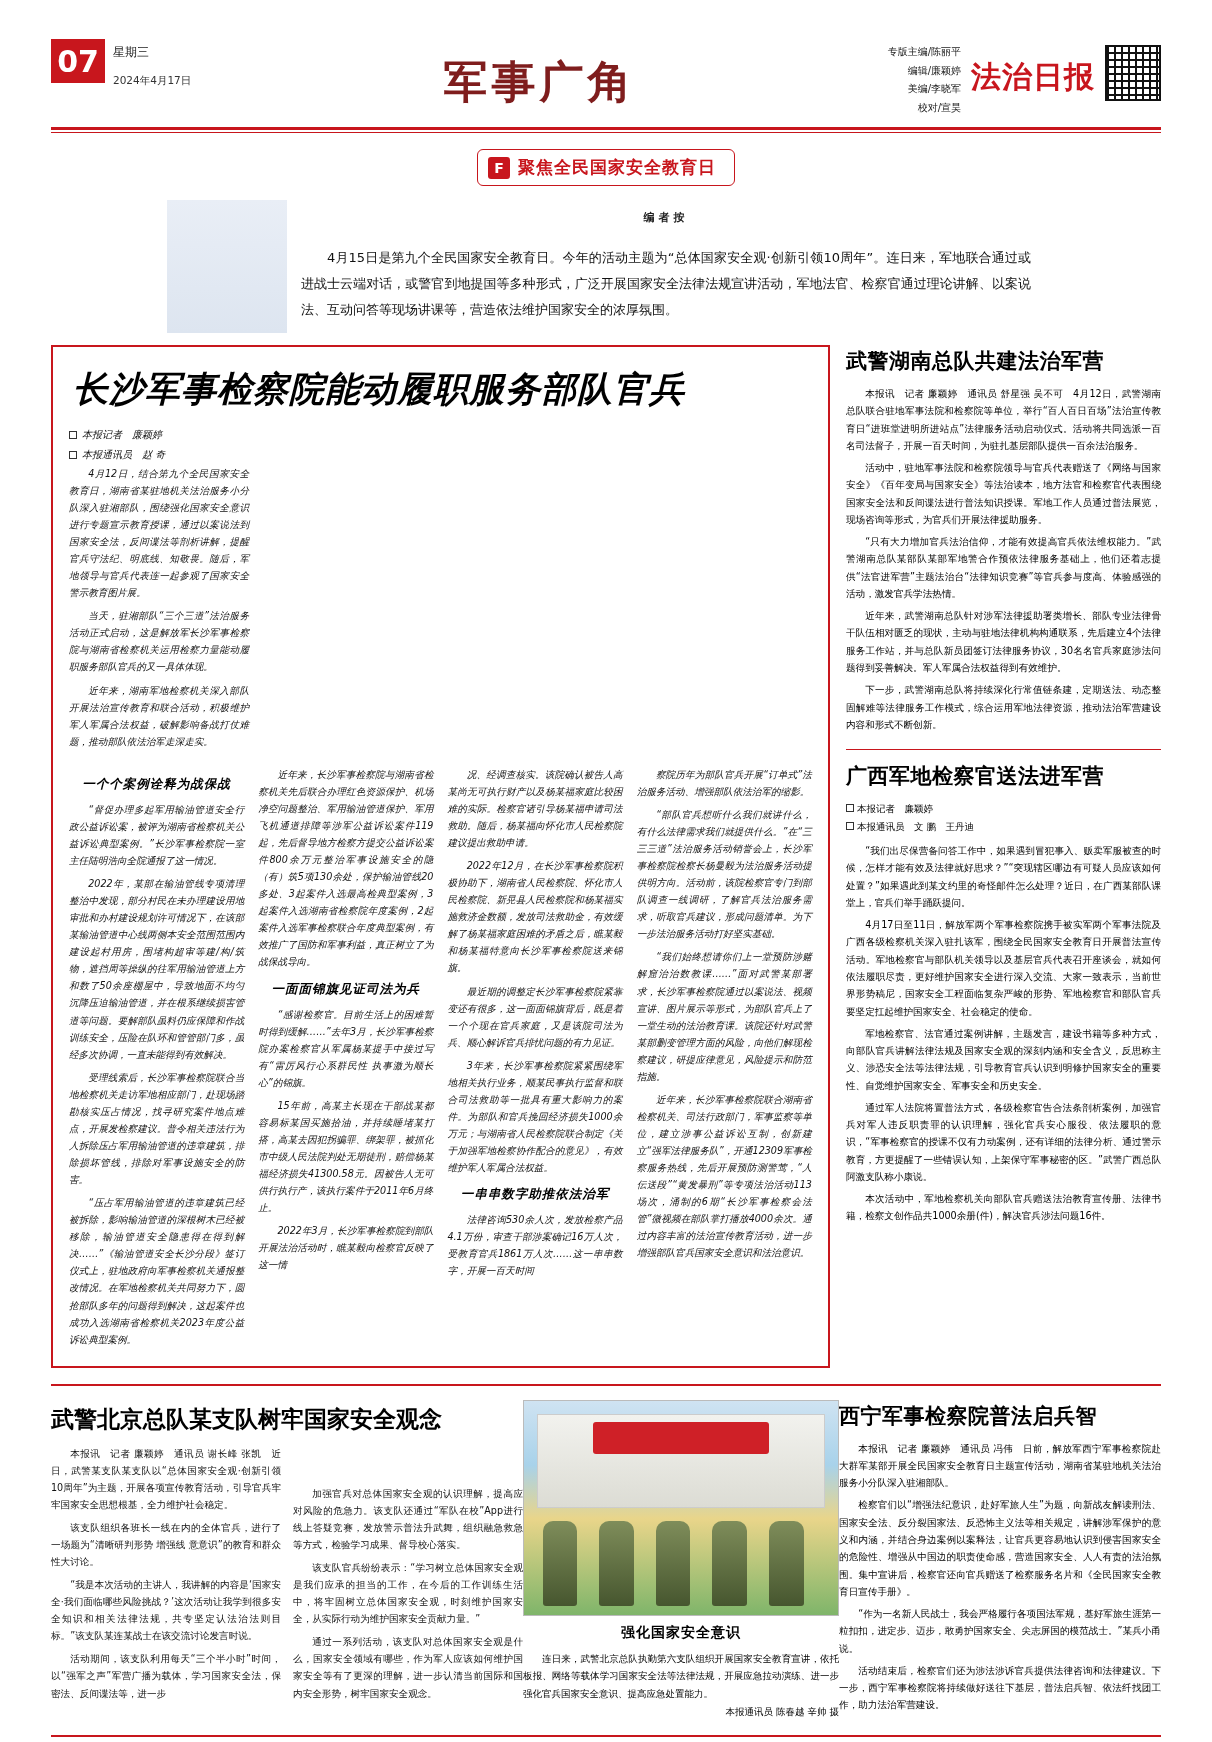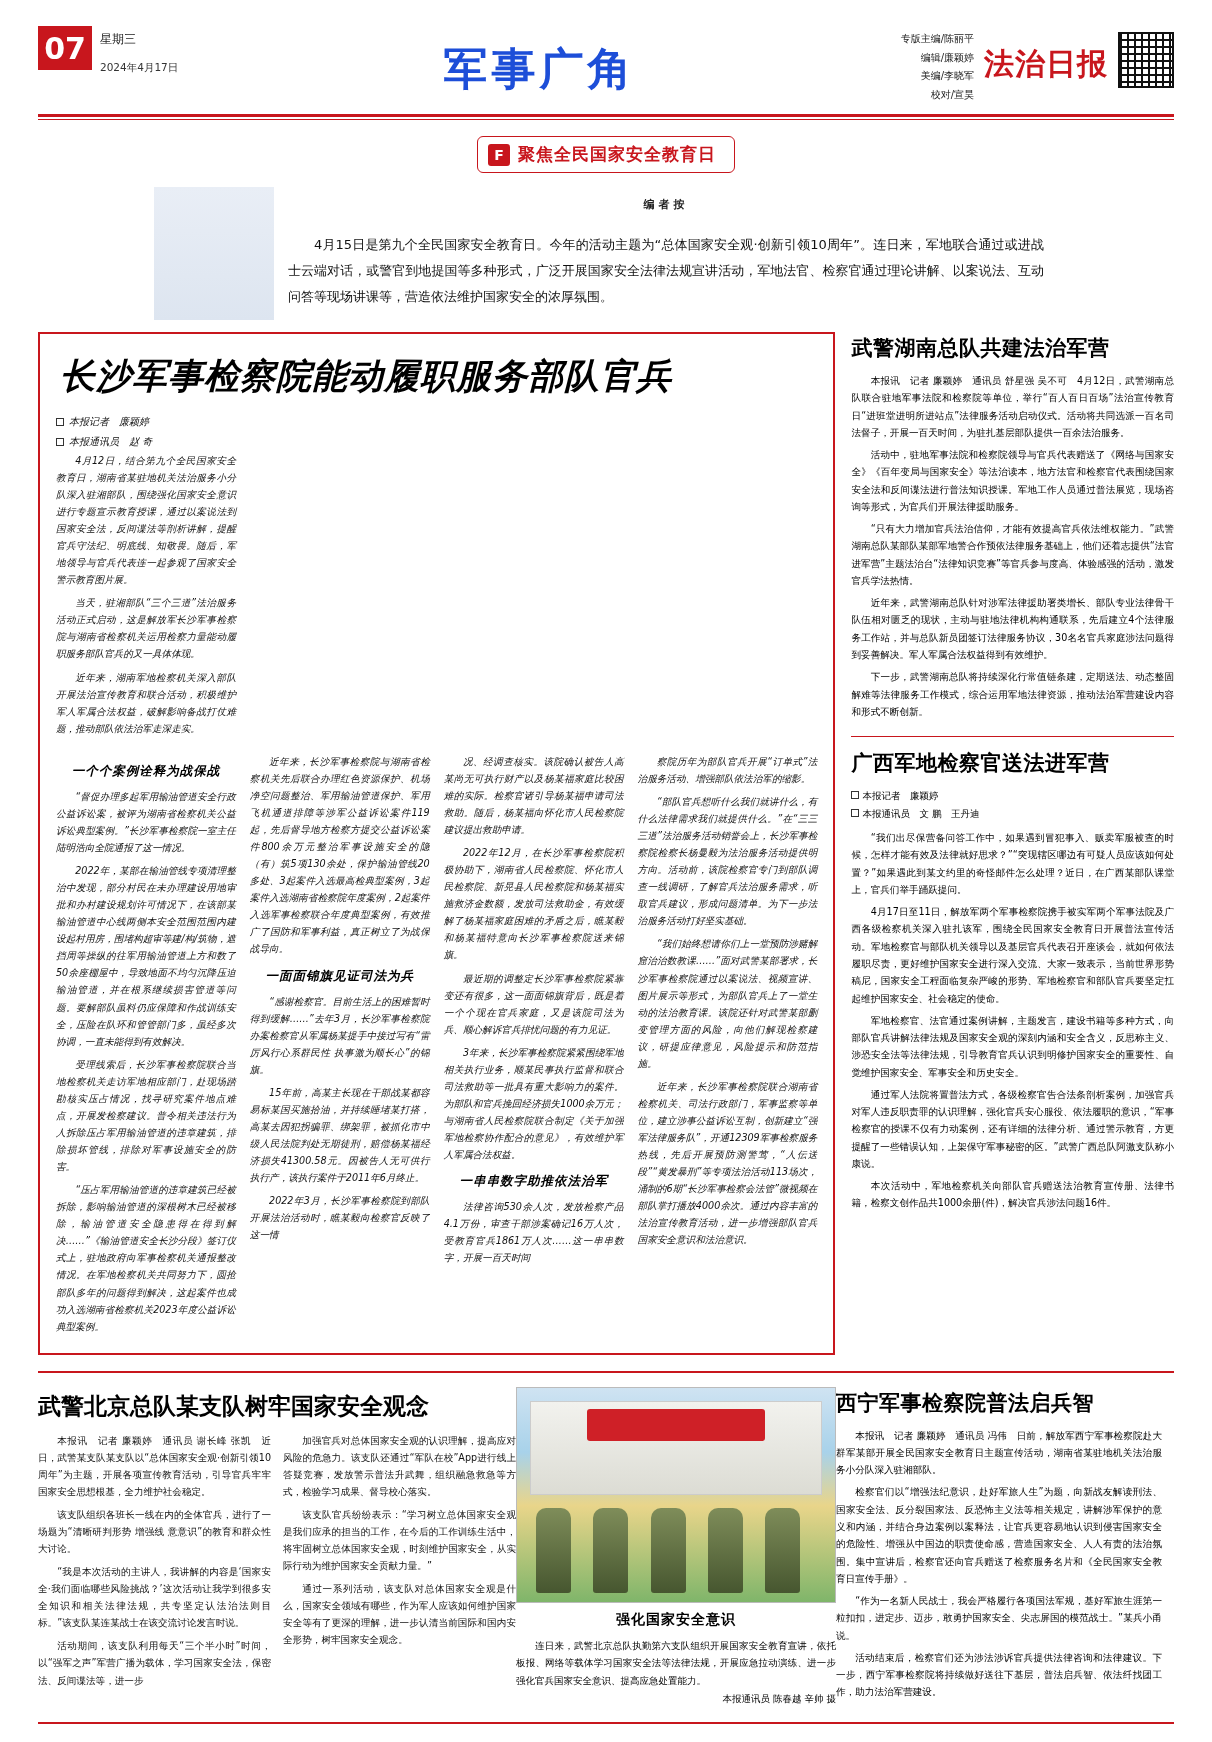--- a/index.html
+++ b/index.html
@@ -4,37 +4,37 @@
 <style>
   * { box-sizing: border-box; }
   html, body { margin:0; padding:0; }
   body {
     width: 1212px; height: 1742px;
     background: #ffffff;
     font-family: "DejaVu Sans", "Liberation Sans", sans-serif;
     color: #000;
     position: relative;
   }
-  .page { width:1212px; height:1742px; position:relative; padding: 4px; }
+  .page { width:1212px; height:1742px; position:relative; padding: 17px; }
 
   
   .masthead { display:flex; align-items:flex-start; padding: 22px 34px 0 34px; }
   .mh-left { display:flex; align-items:flex-start; }
   .pagenum {
     width:54px; height:44px; background:#c8161d; color:#fff;
     font-size:30px; font-weight:bold; display:flex; align-items:center; justify-content:center;
     font-family:"DejaVu Sans", sans-serif; letter-spacing:0;
   }
   .mh-date { margin-left:8px; padding-top:4px; line-height:1.5; }
   .mh-date .wd { font-size:12px; color:#222; }
   .mh-date .dt { font-size:10.5px; color:#333; margin-top:12px; }
   .mh-center { flex:1; text-align:center; }
   .mh-title {
     font-family:"DejaVu Serif","Liberation Serif", serif;
-    font-size:44px; font-weight:bold; color:#1d4ed8; letter-spacing:4px;
+    font-size:44px; font-weight:bold; color:#7f1d1d; letter-spacing:4px;
     margin-top:14px;
   }
   .mh-right { display:flex; align-items:flex-start; gap:10px; }
   .credits { font-size:10px; line-height:1.85; text-align:right; color:#222; padding-top:4px;}
   .paper-name {
     font-family:"DejaVu Serif","Liberation Serif", serif;
     font-size:30px; font-weight:bold; color:#c8161d; letter-spacing:1px; padding-top:18px;
   }
   .qr { width:56px; height:56px; margin-top:6px;
     background:
@@ -123,21 +123,21 @@
 
   
   .band { display:flex; padding: 14px 34px 0 34px; }
   .band-l { width:478px; }
   .band-m { width:320px; }
   .band-r { width:326px; }
   .band-title {
     font-family:"DejaVu Serif","Liberation Serif", serif;
     font-size:23px; font-weight:bold; margin:4px 0 10px 0;
   }
-  .band-cols { display:flex; gap:12px;}
+  .band-cols { display:flex; gap:12px;align-items:flex-end;}
   .band-cols > div { flex:1;}
   .mid-photo {
     width:100%; height:216px; border:1px solid #bbb;
     background:linear-gradient(180deg,#cfe3f2 0%, #a8d2ea 30%, #e9d58a 55%, #7fb56a 100%);
     position:relative; overflow:hidden;
   }
   .mid-photo .wall { position:absolute; left:4%; top:6%; width:92%; height:44%;
     background:linear-gradient(180deg,#f2f2ee,#dcdcd4); border:1px solid #ccc;}
   .mid-photo .redband { position:absolute; left:22%; top:10%; width:56%; height:15%;
     background:#cf2027; border-radius:3px;}

